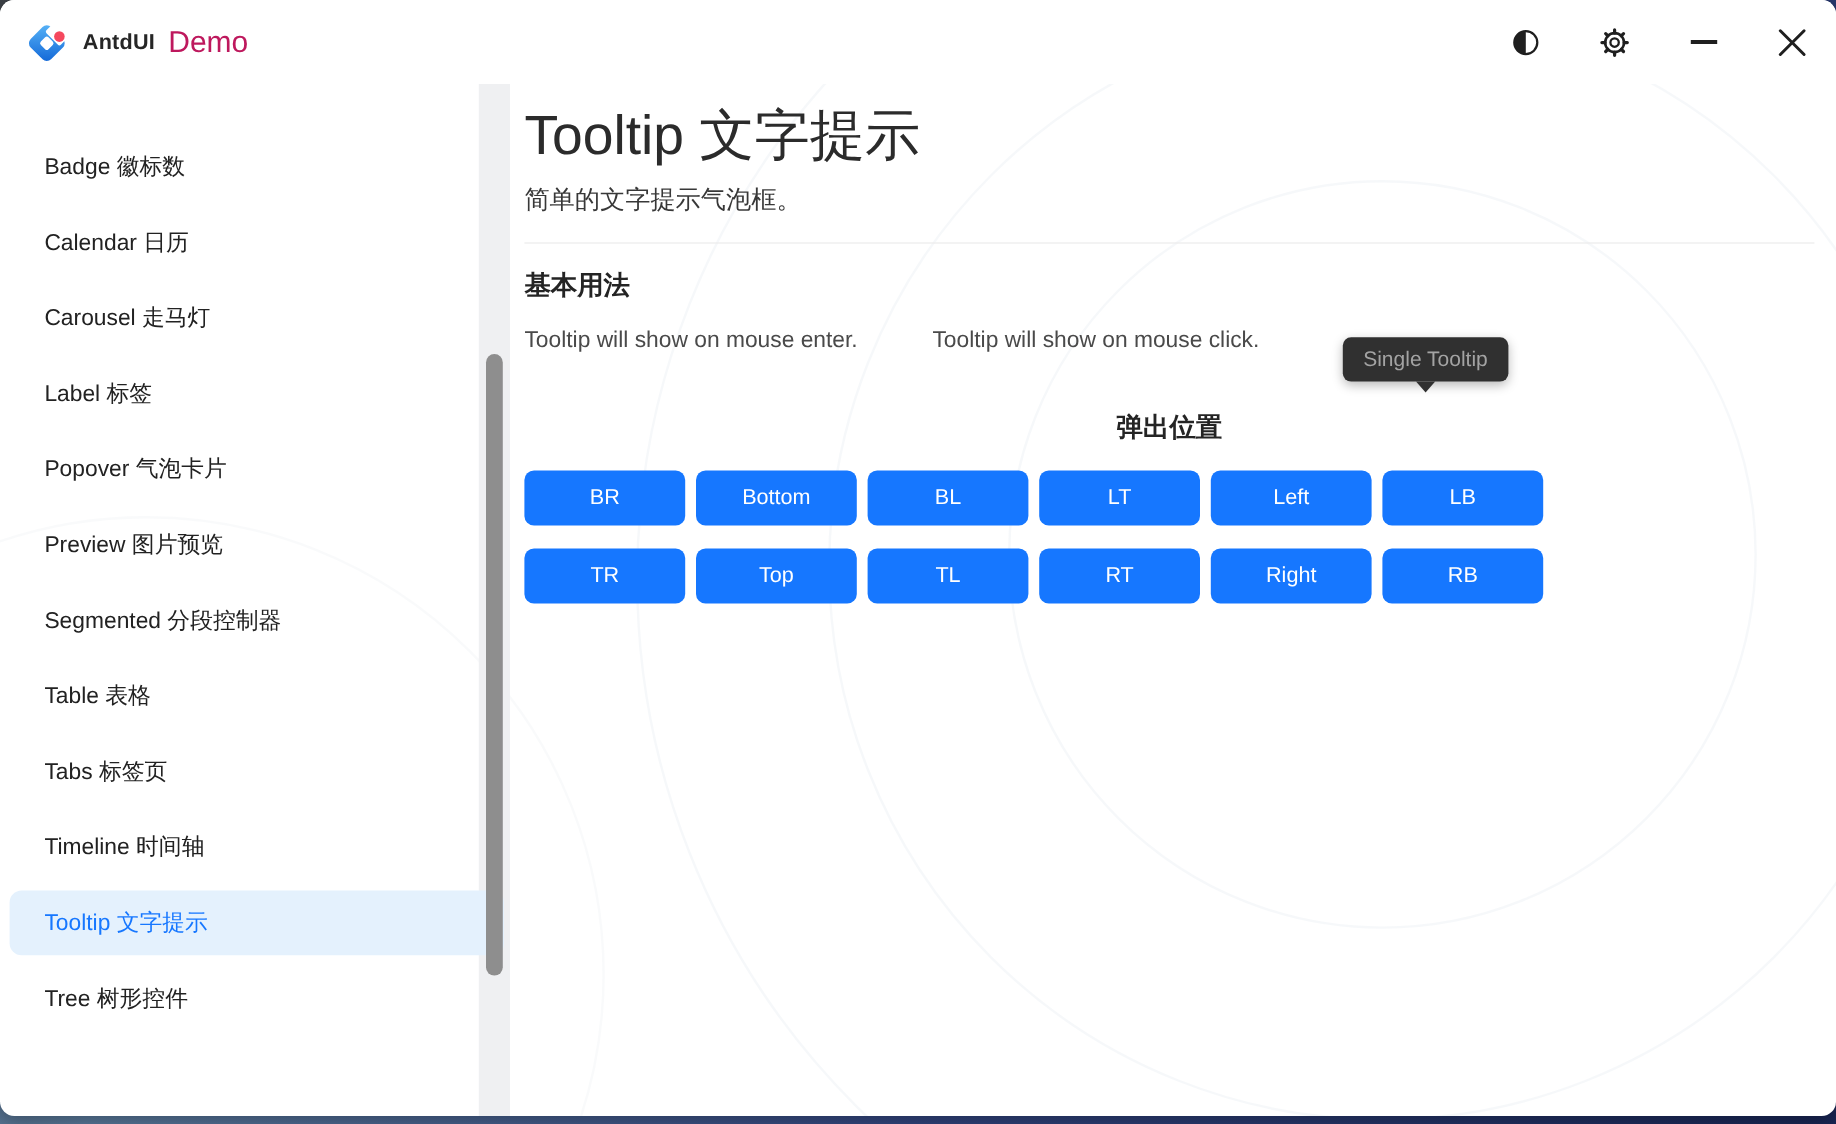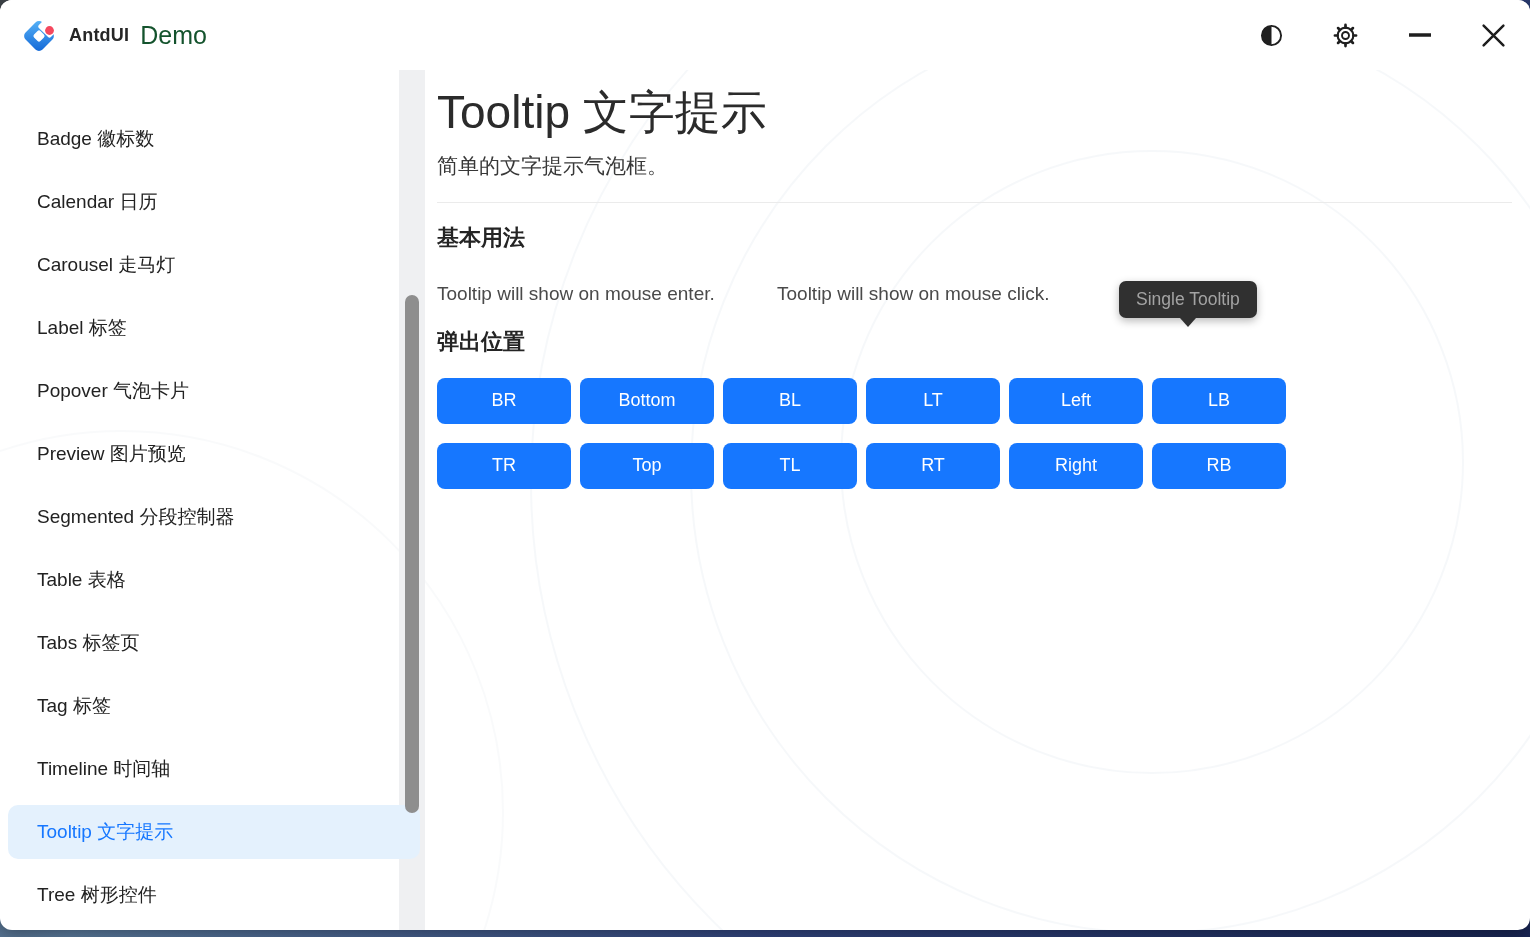--- a/index.html
+++ b/index.html
@@ -21,42 +21,42 @@
   .decor.d3{width:1240px;height:1240px;left:530px;top:-140px;}
   .decor.d4{width:760px;height:760px;left:-260px;top:430px;border-color:rgba(95,125,165,.04);}
 
   
   .titlebar{
     position:absolute;left:0;top:0;right:0;height:70px;z-index:6;
     display:flex;align-items:center;padding-left:20px;box-sizing:border-box;background:#fff;
   }
   .logo{width:38px;height:38px;flex:0 0 auto;margin-top:1px;}
   .brand{margin-left:11px;font-size:18px;font-weight:600;color:#262626;letter-spacing:.2px;}
-  .product{margin-left:11px;font-size:25px;font-weight:400;color:#14532d;}
+  .product{margin-left:11px;font-size:25px;font-weight:400;color:#be185d;}
   .controls{position:absolute;right:16px;top:0;height:70px;display:flex;align-items:center;gap:33px;}
   .ctrl-btn{width:41px;height:41px;display:flex;align-items:center;justify-content:center;cursor:pointer;border-radius:8px;}
 
   
   .scroll-track{position:absolute;left:399px;top:70px;bottom:0;width:26px;background:#eff0f2;z-index:1;}
   .scroll-thumb{position:absolute;left:405px;top:295px;width:14px;height:518px;background:#8e8e8e;border-radius:7px;z-index:4;cursor:pointer;}
   .sidebar{position:absolute;left:0;top:84px;bottom:0;width:432px;padding-top:28px;box-sizing:border-box;z-index:2;}
   .nav-item{
     height:54px;margin:0 0 9px 8px;width:412px;box-sizing:border-box;padding-left:29px;
     display:flex;align-items:center;font-size:19px;color:#222;border-radius:10px;cursor:pointer;
   }
   .nav-item.selected{background:#e4f1fd;color:#1677ff;}
 
   
   .main{position:absolute;left:437px;top:70px;right:18px;bottom:0;z-index:2;}
   .page-title{margin:16px 0 0;font-size:46px;font-weight:500;color:#2b2b2b;line-height:1.15;}
   .page-subtitle{margin-top:13px;font-size:21px;color:#383838;}
   .divider{margin-top:22px;border-top:1px solid #ebebeb;height:0;}
   .section-heading{margin-top:20px;font-size:22px;font-weight:600;color:#242424;}
-  .section-heading.placement{margin-top:22px;}
-  .demo-row{margin-top:30px;display:flex;font-size:19px;color:#4a4a4a;}
+  .section-heading.placement{margin-top:46px;text-align:center;}
+  .demo-row{margin-top:20px;display:flex;font-size:19px;color:#4a4a4a;}
   .demo-enter{width:340px;}
   .tooltip{
     position:absolute;left:682px;top:211px;background:#303030;color:#a3a3a3;
     font-size:17.5px;padding:8px 17px;border-radius:7px;white-space:nowrap;
     box-shadow:0 3px 9px rgba(0,0,0,.28);z-index:3;
   }
   .tooltip::after{
     content:"";position:absolute;top:100%;left:50%;transform:translateX(-50%);
     border:8px solid transparent;border-top:9px solid #303030;border-bottom:0;
   }
@@ -125,21 +125,20 @@
   <div class="sidebar">
     <div class="nav-item">Badge 徽标数</div>
     <div class="nav-item">Calendar 日历</div>
     <div class="nav-item">Carousel 走马灯</div>
     <div class="nav-item">Label 标签</div>
     <div class="nav-item">Popover 气泡卡片</div>
     <div class="nav-item">Preview 图片预览</div>
     <div class="nav-item">Segmented 分段控制器</div>
     <div class="nav-item">Table 表格</div>
     <div class="nav-item">Tabs 标签页</div>
-    <div class="nav-item">Tag 标签</div>
     <div class="nav-item">Timeline 时间轴</div>
     <div class="nav-item selected">Tooltip 文字提示</div>
     <div class="nav-item">Tree 树形控件</div>
   </div>
 
   <div class="scroll-thumb"></div>
 
   <div class="main">
     <h1 class="page-title">Tooltip 文字提示</h1>
     <div class="page-subtitle">简单的文字提示气泡框。</div>

